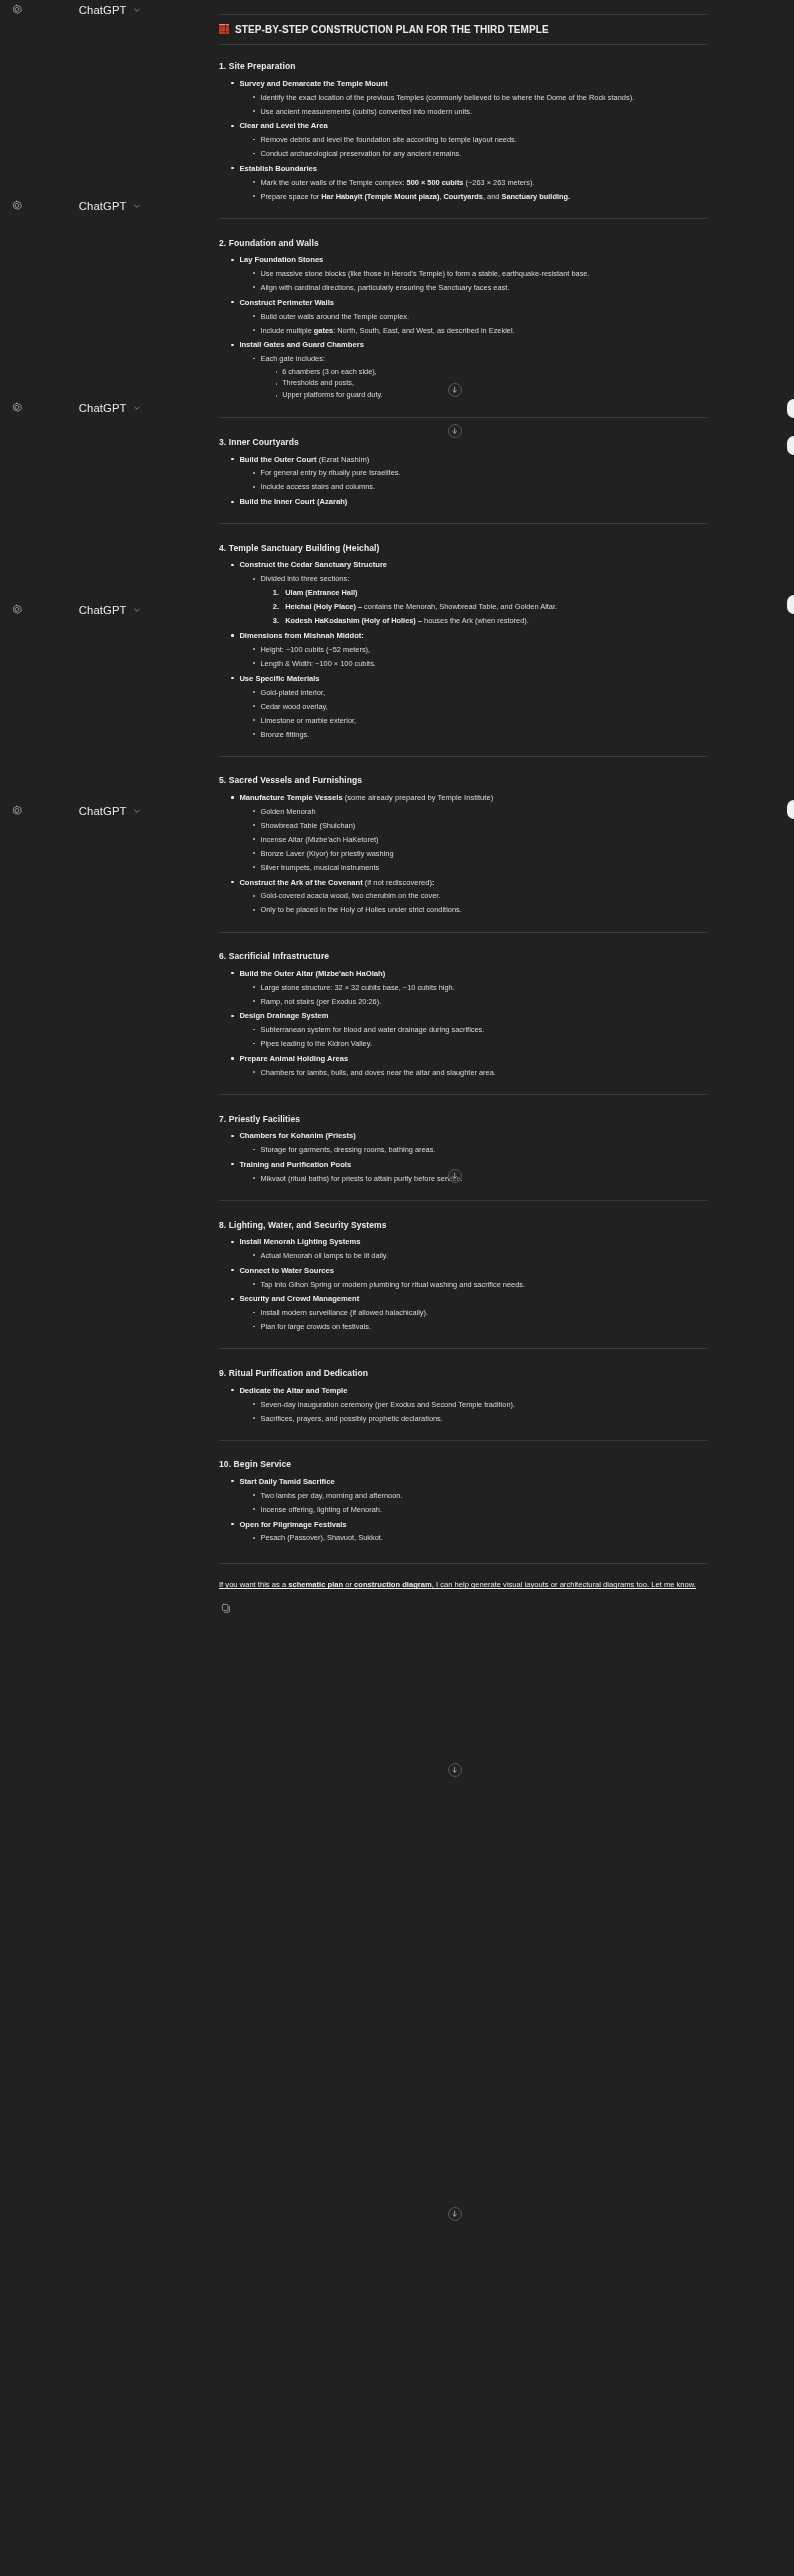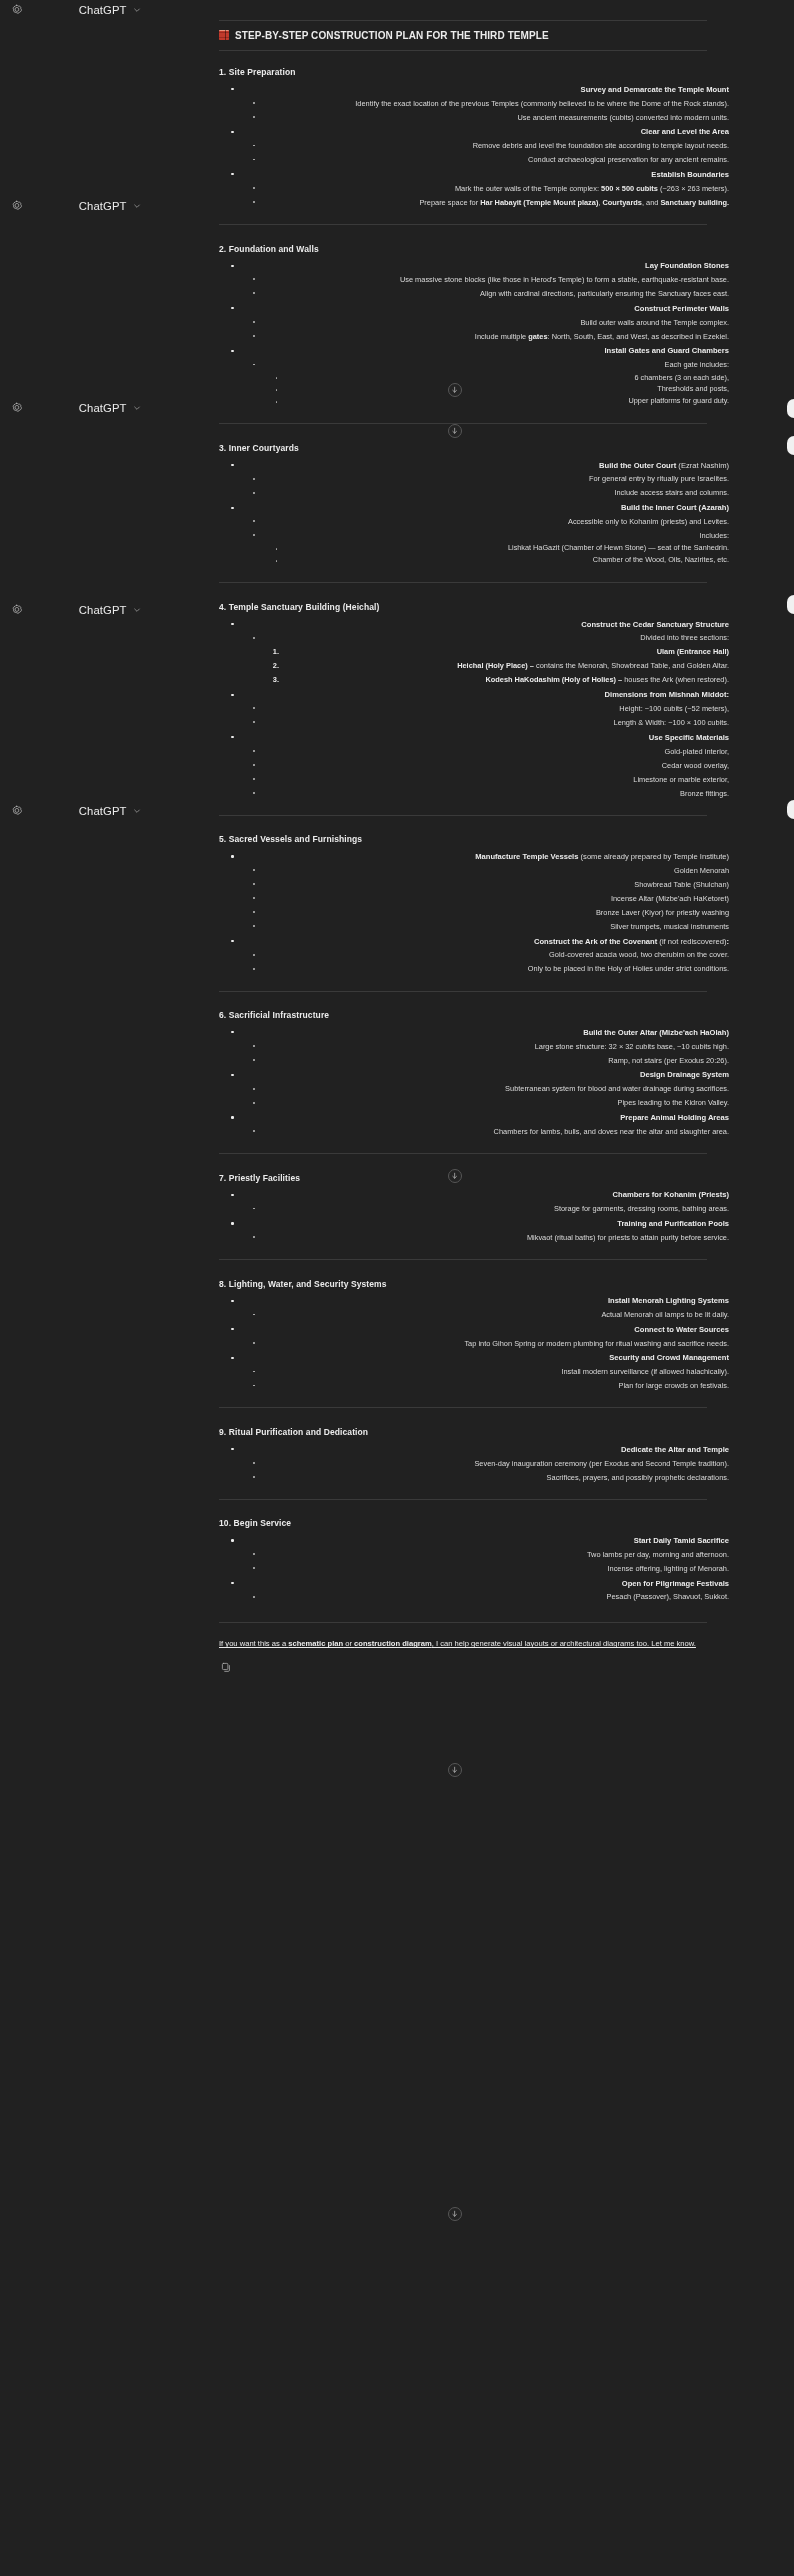--- a/index.html
+++ b/index.html
@@ -41,21 +41,21 @@
   .chev {
     width: 8px; height: 8px;
     display: block;
     opacity: .72;
   }
 
   
   .msg-col {
     position: absolute;
     left: 219px;
-    top: 11px;
+    top: 5px;
     width: 510px;
   }
 
   .divider {
     height: 0.7px;
     background: #3a3a3a;
     margin: 0;
     width: 488px;
   }
 
@@ -104,21 +104,20 @@
     margin: 0 0 0 11.7px;
   }
   ul.l1 > li {
     position: relative;
     padding-left: 8.7px;
     margin: 3.6px 0;
     font-size: 7.6px;
     line-height: 1.45;
     color: #ececec;
     font-weight: 700;
-    text-align: right;
   }
   ul.l1 > li::before {
     content: "";
     position: absolute;
     left: 0.7px; top: 4.4px;
     width: 2.2px; height: 2.2px;
     border-radius: 50%;
     background: #ececec;
   }
   ul.l1 > li > .txt { font-weight: 700; }
@@ -376,27 +375,20 @@
     <ul class="l1">
       <li>
         <span class="txt">Build the Outer Court <span class="reg">(Ezrat Nashim)</span></span>
         <ul class="l2">
           <li>For general entry by ritually pure Israelites.</li>
           <li>Include access stairs and columns.</li>
         </ul>
       </li>
       <li>
         <span class="txt">Build the Inner Court (Azarah)</span>
-        <ul class="l2">
-          <li>Accessible only to Kohanim (priests) and Levites.</li>
-          <li>Includes:<ul class="l3">
-              <li>Lishkat HaGazit (Chamber of Hewn Stone) — seat of the Sanhedrin.</li>
-              <li>Chamber of the Wood, Oils, Nazirites, etc.</li>
-            </ul></li>
-        </ul>
       </li>
     </ul>
 
     <div class="divider" style="margin-top:16px;"></div>
 
     <h3 class="sec">4. Temple Sanctuary Building (Heichal)</h3>
     <ul class="l1">
       <li>
         <span class="txt">Construct the Cedar Sanctuary Structure</span>
         <ul class="l2">

